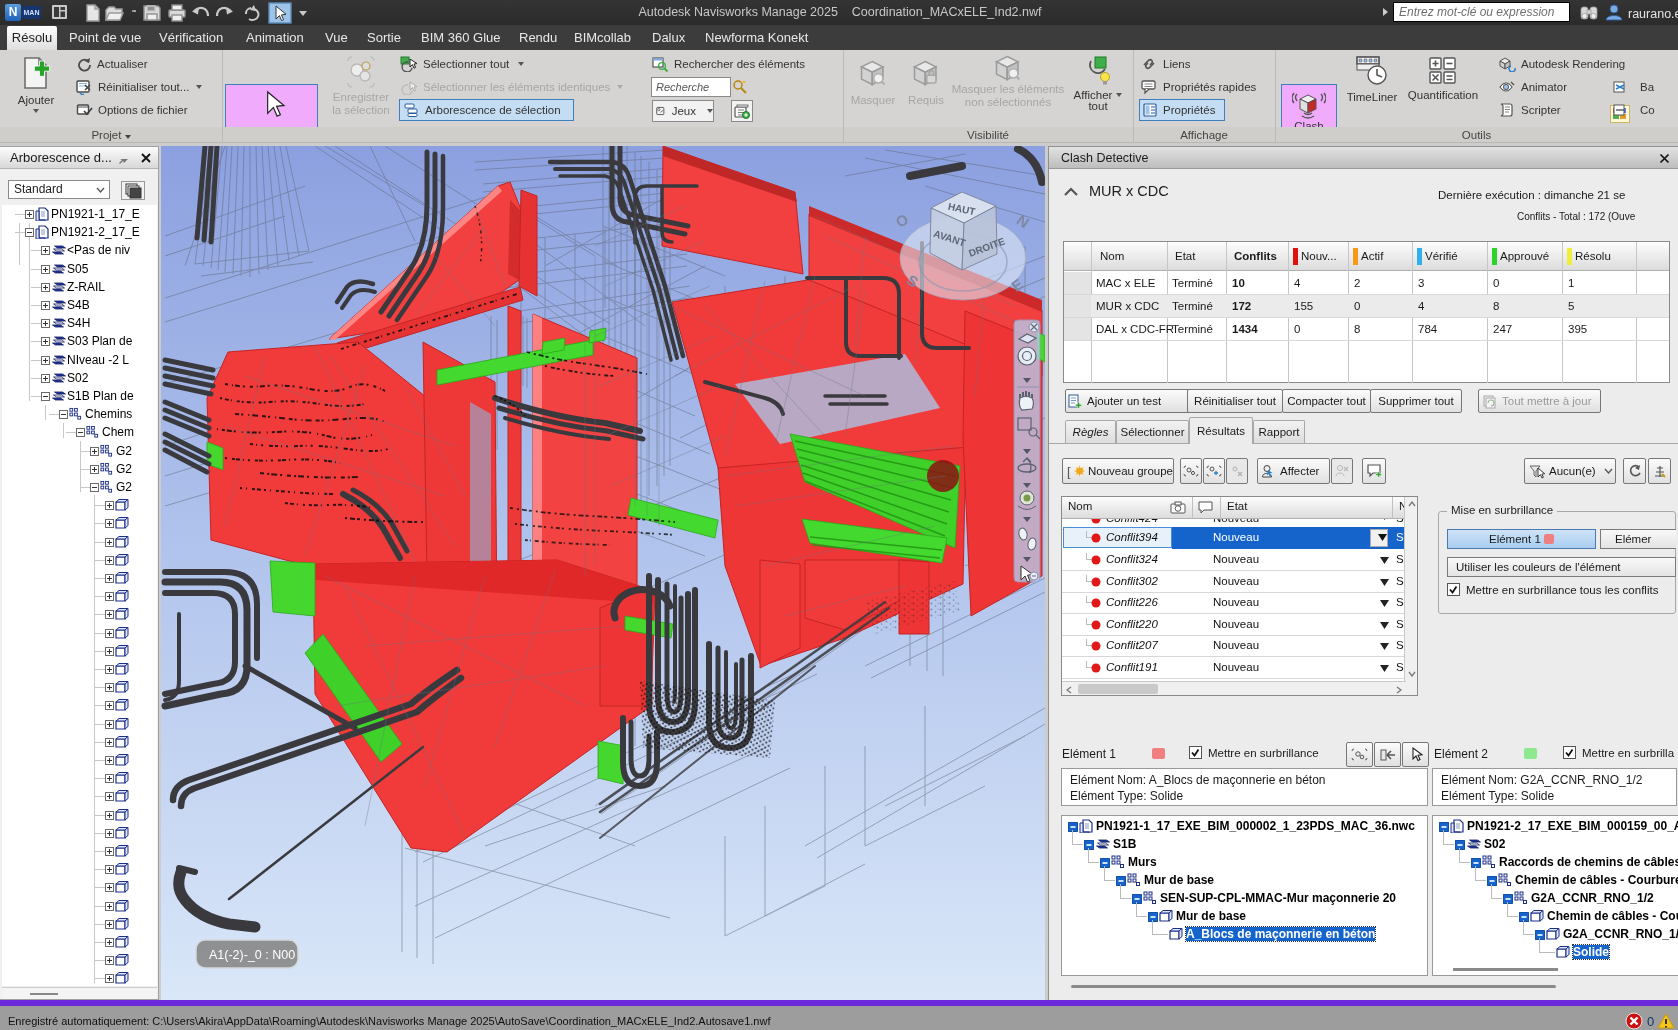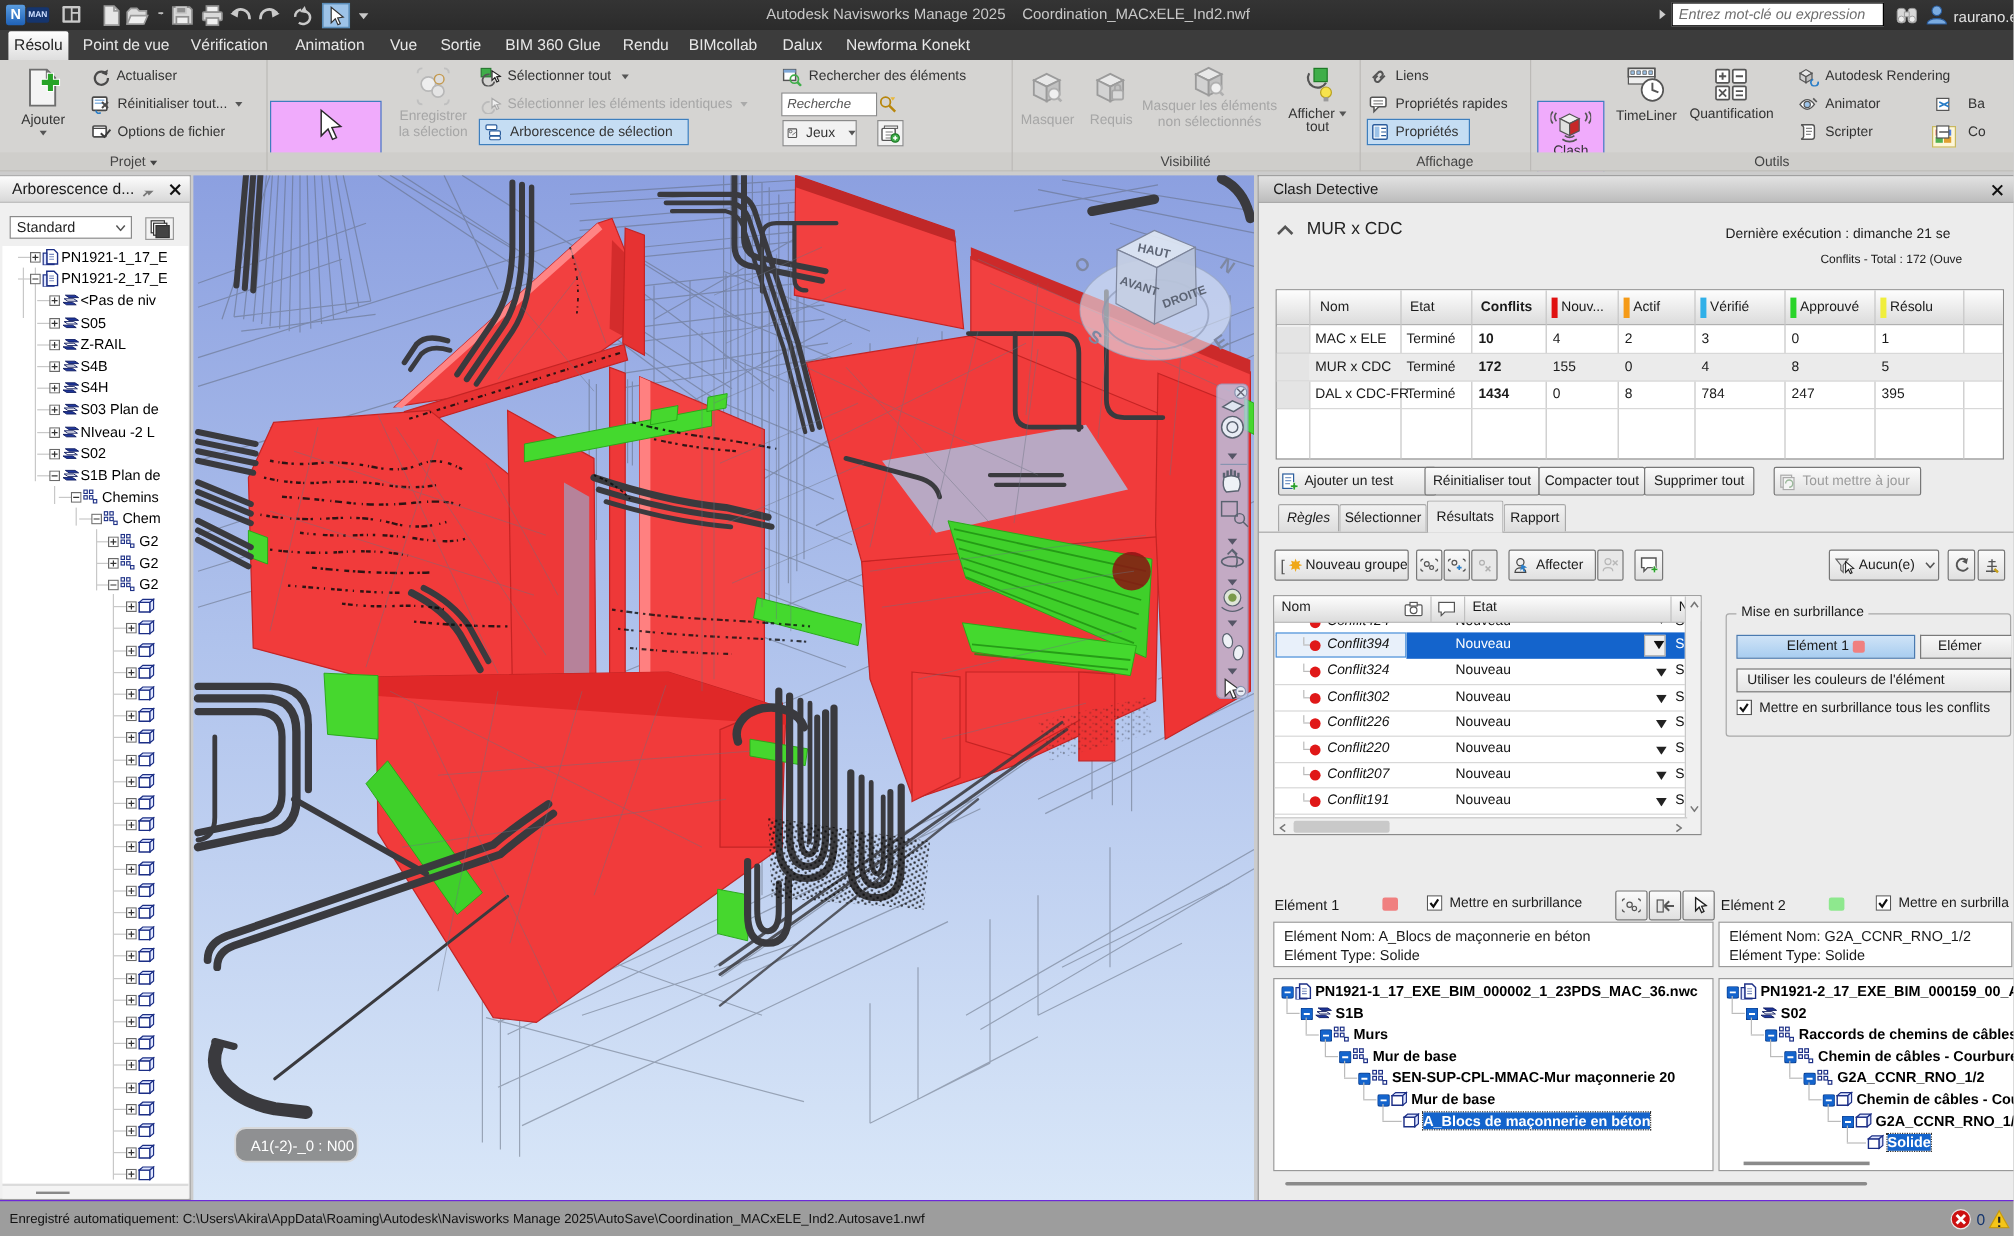--- a/index.html
+++ b/index.html
@@ -16,21 +16,21 @@
 #grouplabels { position:absolute; left:0; top:127px; width:1678px; height:16px; background:#cfcecb; border-bottom:1px solid #bab8b5; }
 .glabel { position:absolute; top:0; height:16px; line-height:16px; text-align:center; font-size:11.5px; color:#444; }
 .gsep { position:absolute; top:50px; width:1px; height:93px; background:#bcbab7; }
 .rgray { color:#9a9a9a; }
 .rrow { position:absolute; height:22px; display:flex; align-items:center; gap:5px; font-size:11.5px; color:#333; white-space:nowrap; }
 .bigbtn { position:absolute; top:2px; height:72px; display:flex; flex-direction:column; align-items:center; font-size:11.5px; color:#333; }
 .bluebox { background:#f0abfc; border:1px solid #3e7fbd;margin-top:32px; }
 .caret { display:inline-block; width:0; height:0; border-left:3.5px solid transparent; border-right:3.5px solid transparent; border-top:4px solid #555; }
 .caretg { border-top-color:#aaa; }
 
-#statusbar { position:absolute; left:0; top:1000px; width:1678px; height:30px; background:#9d9d9d; border-top:1px solid #6d28d9; }
+#statusbar { position:absolute; left:0; top:1000px; width:1678px; height:30px; background:#9d9d9d; border-top:6px solid #6d28d9; }
 #statusbar .txt { position:absolute; left:8px; top:9px; font-size:11px; color:#111; }
 
 #main { position:absolute; left:0; top:143px; width:1678px; height:857px; background:#cccccc; }
 .cbtn { position:absolute; height:24px; display:flex; align-items:center; background:linear-gradient(#fbfbfb,#e0e0e0); border:1px solid #777; border-radius:2px; font-size:11.5px; color:#1a1a1a; white-space:nowrap; }
 .ctab { position:absolute; top:273px; height:23px; line-height:23px; text-align:center; background:linear-gradient(#f2f2f2,#dddddd); border:1px solid #a8a8a8; border-bottom:none; border-radius:2px 2px 0 0; font-size:11.5px; }
 .ctabsel { top:270px; height:27px; line-height:26px; background:#ececec; z-index:2; }
 .fieldset { position:absolute; border:1px solid #a8a8a8; border-radius:3px; }
 .fieldset > .leg { position:absolute; left:8px; top:-8px; background:#ececec; padding:0 4px; font-size:11.5px; }
 .optbtn { position:absolute; height:20px; display:flex; align-items:center; justify-content:center; border:1px solid #7a7a7a; font-size:11.5px; background:linear-gradient(#f8f8f8,#e4e4e4); white-space:nowrap; overflow:hidden; }
 .optsel { background:linear-gradient(#cfe3f7,#a8cdf0); border-color:#4a7ab0; }

